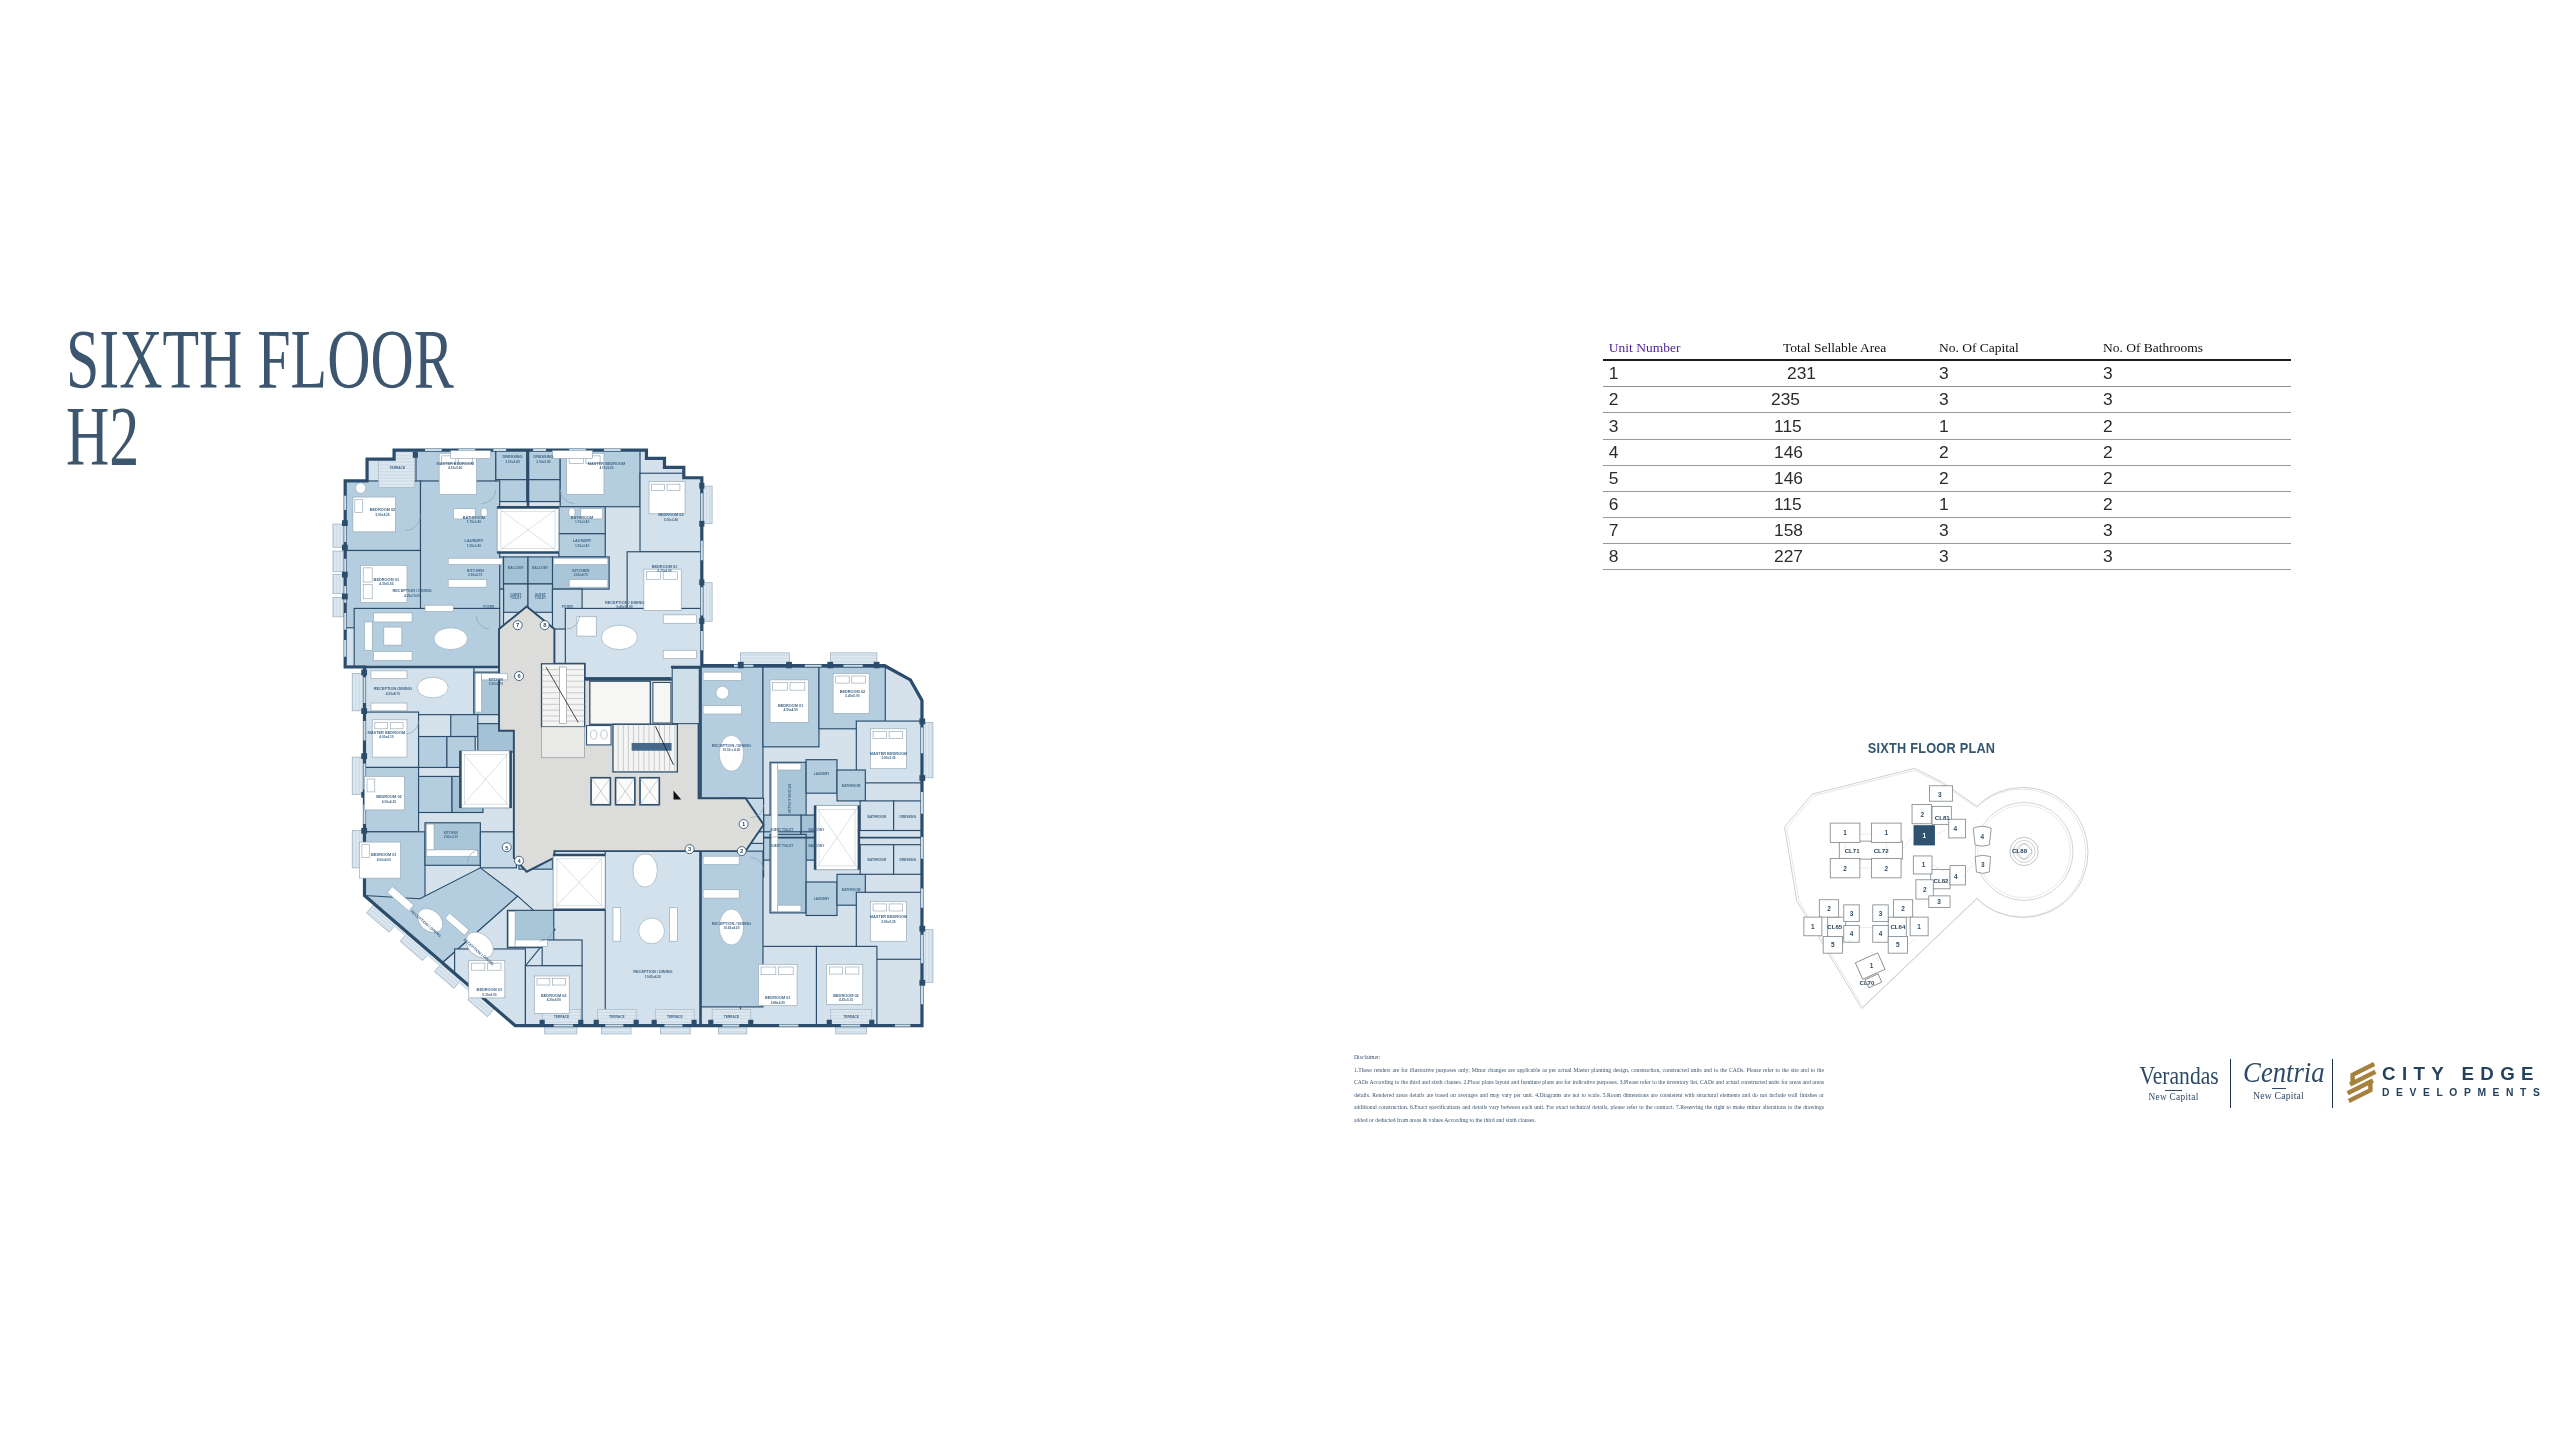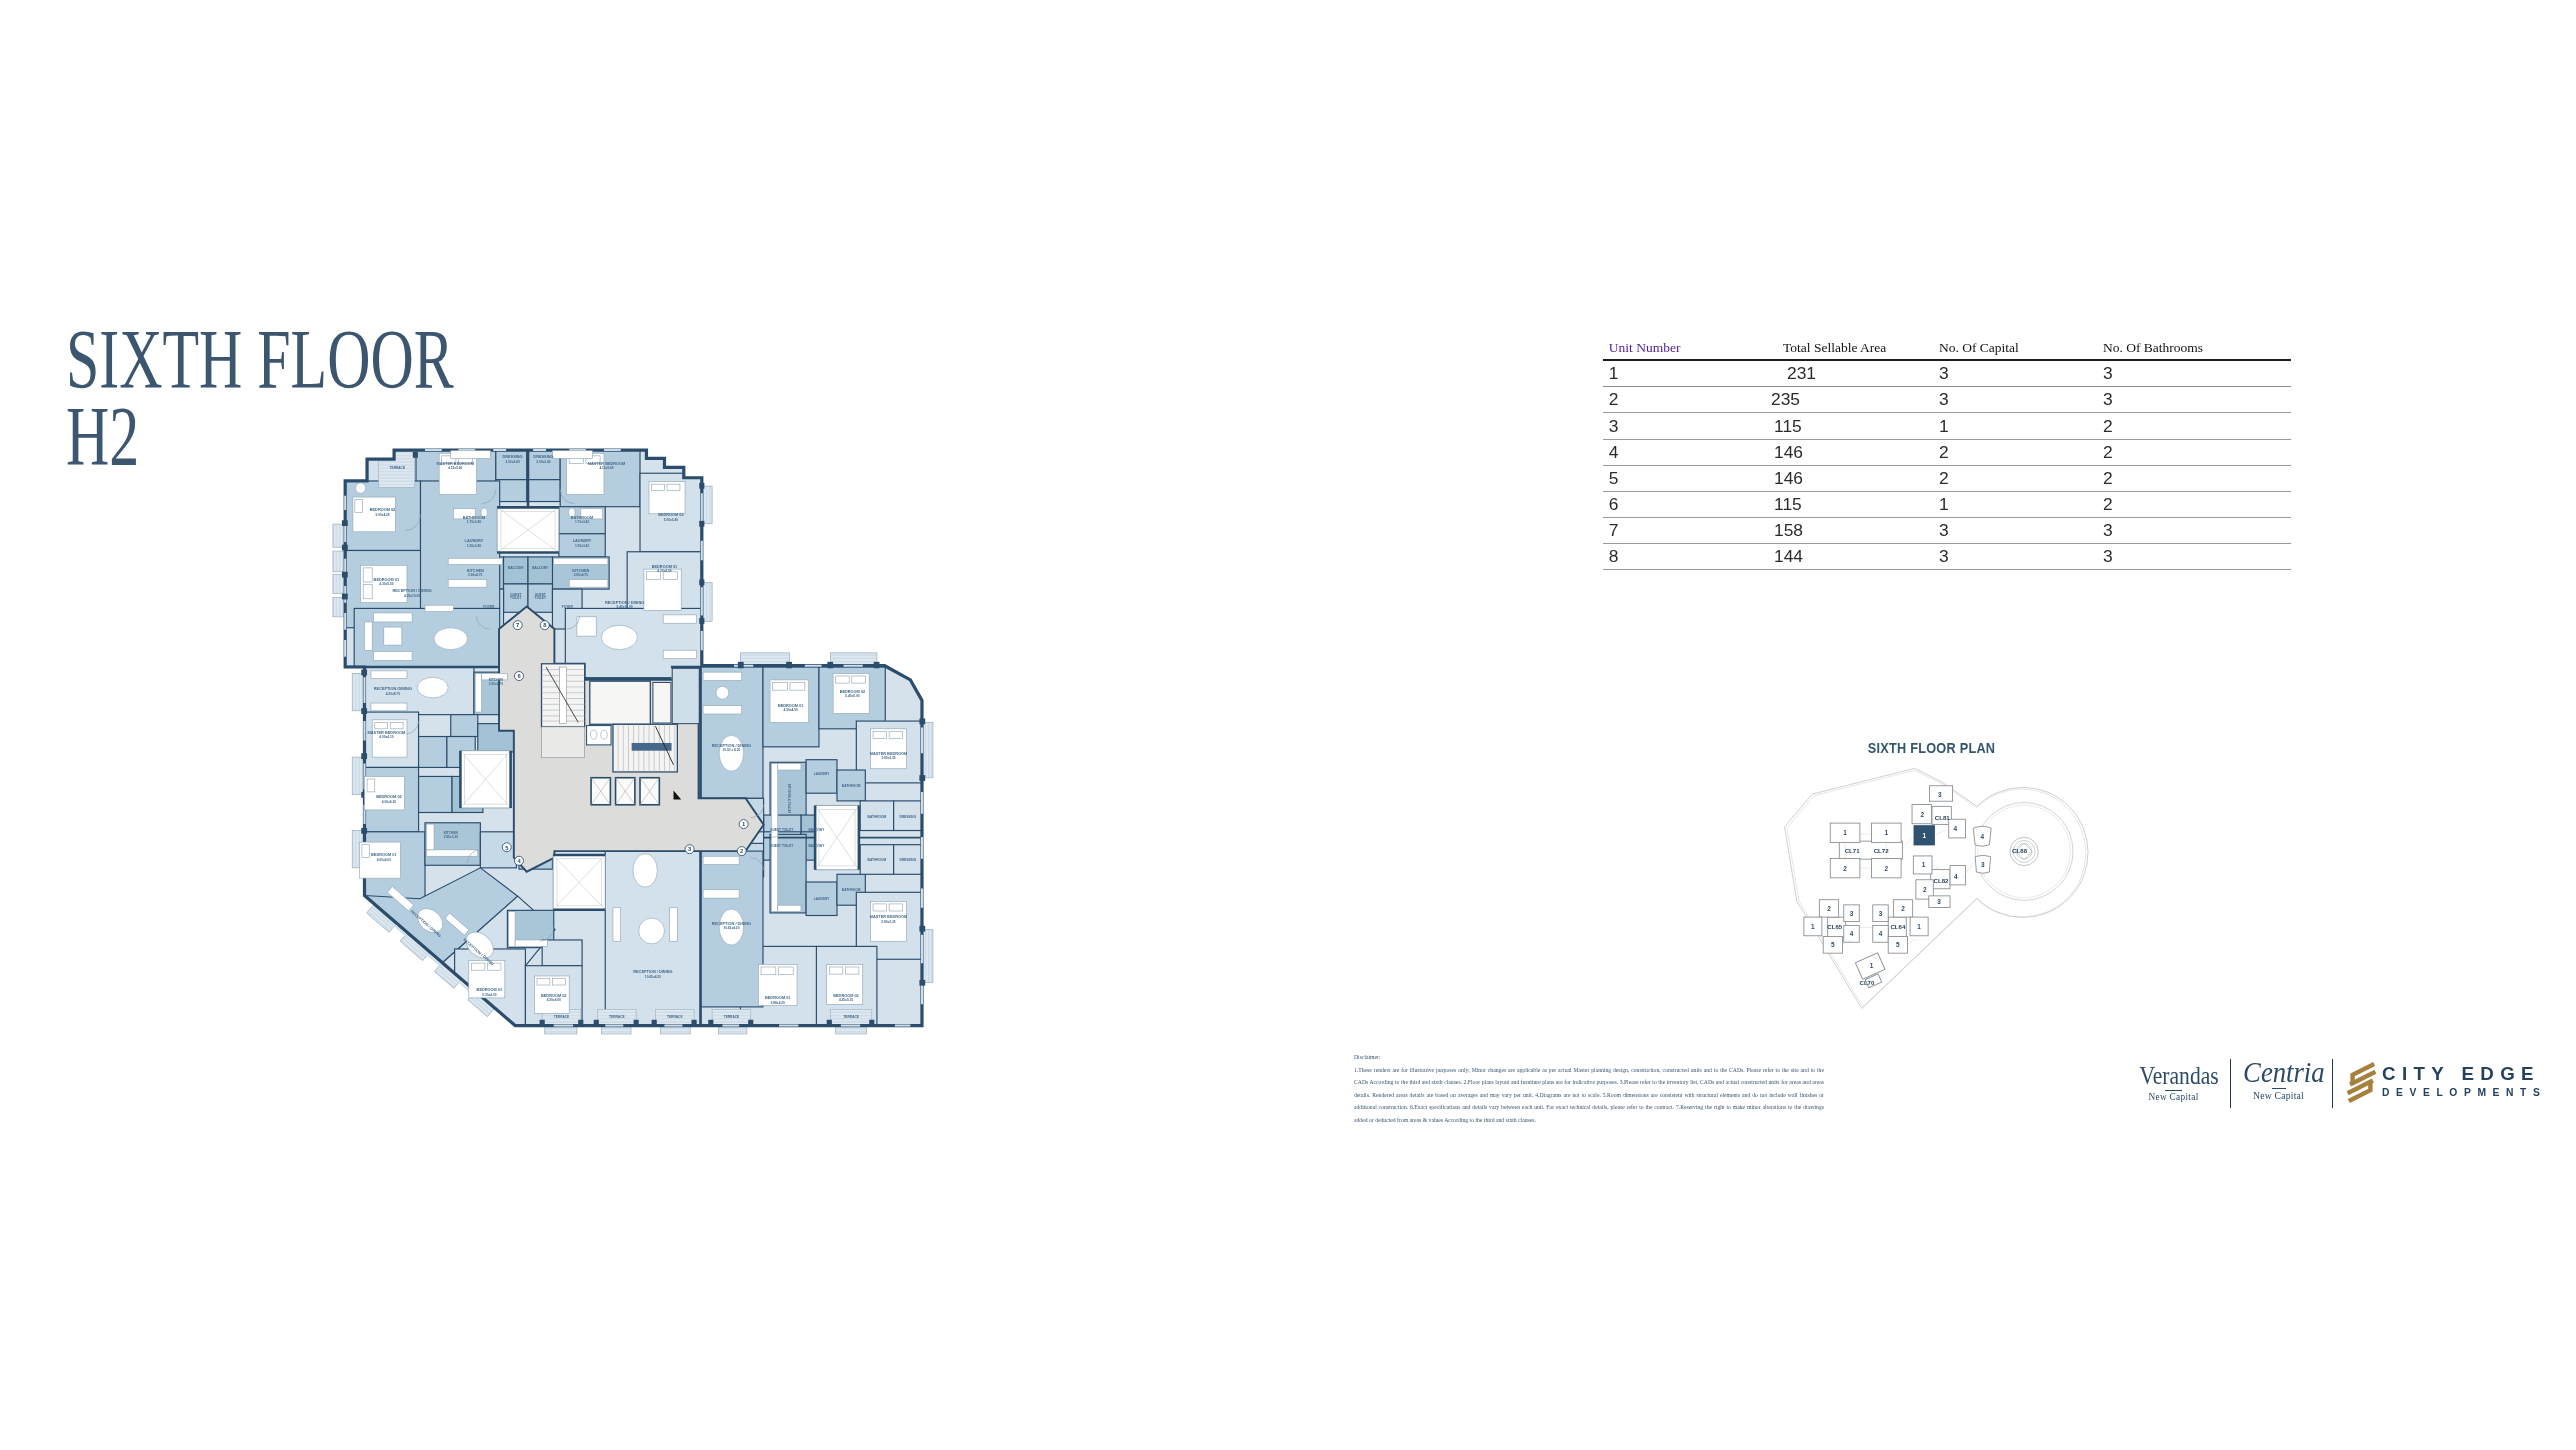--- a/index.html
+++ b/index.html
@@ -64,21 +64,21 @@
 
   <div class="abs" style="left:0;top:183px;width:688px;height:25px;border-bottom:1.3px solid #9a9a9a;font-size:17.4px;color:#2b2b2b;line-height:25px;">
     <span class="abs" style="left:5.8px">7</span>
       <span class="abs" style="left:171px">158</span>
       <span class="abs" style="left:336px">3</span>
       <span class="abs" style="left:500px">3</span>
     </div>
 
   <div class="abs" style="left:0;top:209px;width:688px;height:24.5px;border-bottom:1.3px solid #9a9a9a;font-size:17.4px;color:#2b2b2b;line-height:24.5px;">
     <span class="abs" style="left:5.8px">8</span>
-      <span class="abs" style="left:171px">144</span>
+      <span class="abs" style="left:171px">227</span>
       <span class="abs" style="left:336px">3</span>
       <span class="abs" style="left:500px">3</span>
     </div>
 </div>
 
 <svg class="abs" style="left:322px;top:444px" width="618" height="596" viewBox="500 690 960 925">
 <defs>
 <pattern id="hat" width="5" height="5" patternUnits="userSpaceOnUse">
         <rect width="5" height="5" fill="#dde8f0"></rect>
         <path d="M0 2.5 H5" stroke="#b3c6d4" stroke-width="0.8"></path>

